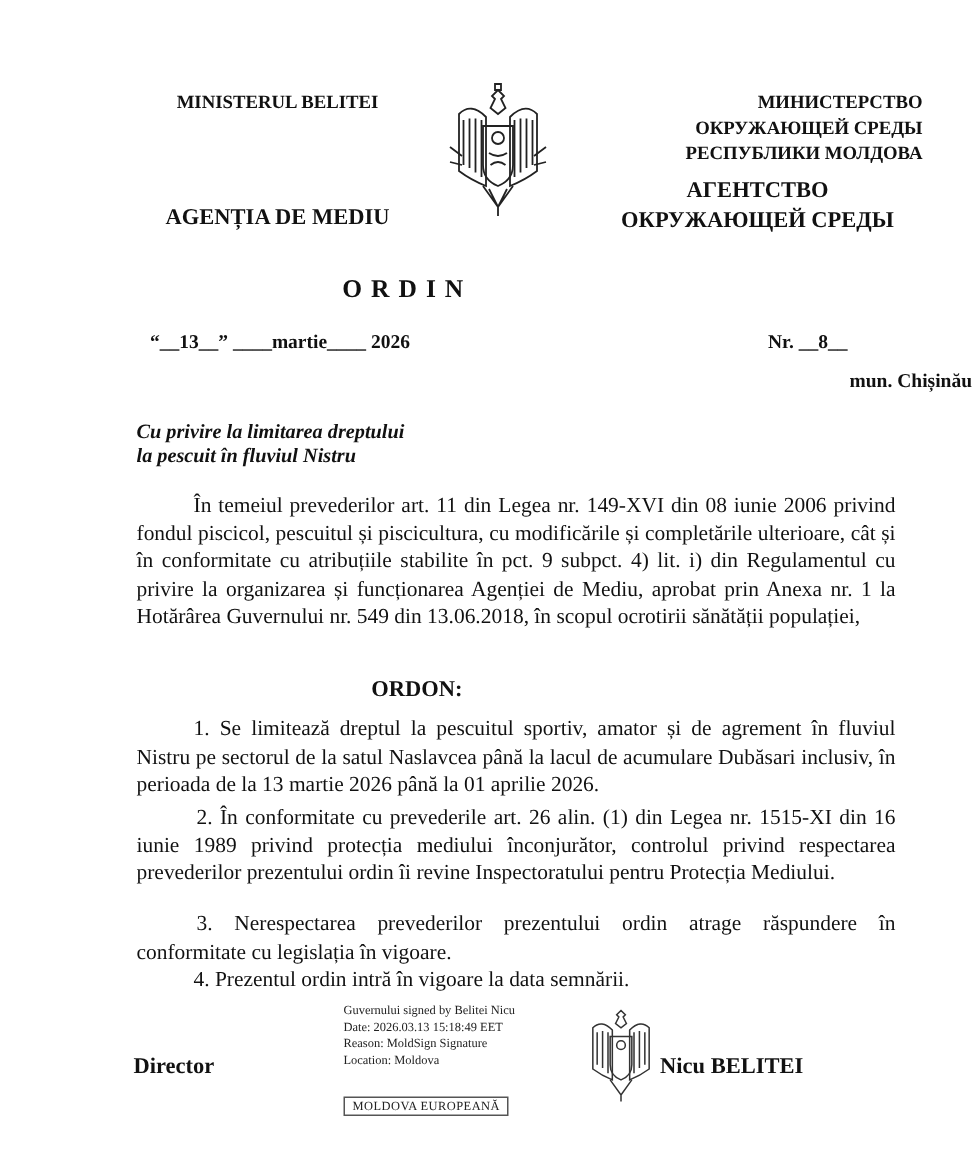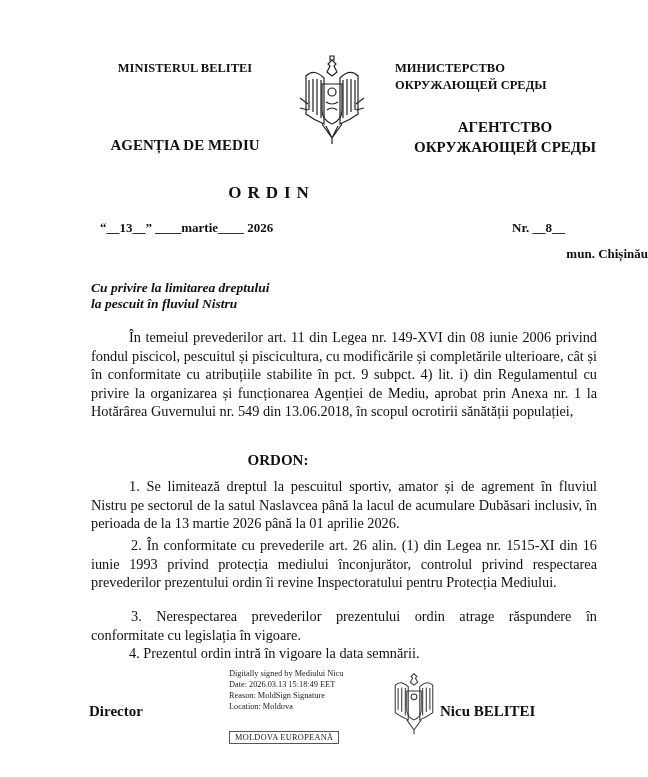--- a/index.html
+++ b/index.html
@@ -3,21 +3,21 @@
 <meta charset="utf-8">
 <style>
   html, body { margin: 0; padding: 0; background: #ffffff; }
   body { width: 648px; height: 777px; position: relative; overflow: hidden;
          font-family: "Liberation Serif", serif; color: #111; }
   .abs { position: absolute; }
   .hdr-ro { left: 80px; top: 60px; width: 210px; text-align: center;
             font-weight: bold; font-size: 12.5px; line-height: 17px; }
   .hdr-ro-agency { left: 80px; top: 137px; width: 210px; text-align: center;
             font-weight: bold; font-size: 15px; }
-  .hdr-ru { left: 395px; top: 60px; width: 220px; text-align: left;
+  .hdr-ru { left: 395px; top: 60px; width: 220px; text-align: right;
             font-weight: bold; font-size: 12.5px; line-height: 17px; }
   .hdr-ru-agency { left: 395px; top: 117px; width: 220px; text-align: center;
             font-weight: bold; font-size: 15px; line-height: 20px; }
   .emblem-top { left: 296px; top: 54px; width: 72px; height: 96px; }
   .title { left: 0; top: 183px; width: 543px; text-align: center;
            font-weight: bold; font-size: 17px; letter-spacing: 6px; }
   .date-line { left: 100px; top: 220px; font-weight: bold; font-size: 13px; }
   .nr-line { left: 512px; top: 220px; font-weight: bold; font-size: 13px; }
   .city { left: 0; top: 246px; width: 648px; text-align: right;
           font-weight: bold; font-size: 13px; }
@@ -63,46 +63,47 @@
       <path d="M30 48 q6 4 12 0 M31 56 q5 -4 10 0"></path>
       <path d="M4 44 l8 6 M4 54 l8 2 M68 44 l-8 6 M68 54 l-8 2"></path>
       <path d="M26 70 l10 14 l10 -14 M30 72 l6 12 l6 -12 M36 84 v6"></path>
     </g>
   </svg>
 </div>
 
 <div class="abs hdr-ru">
   <div>МИНИСТЕРСТВО</div>
   <div>ОКРУЖАЮЩЕЙ СРЕДЫ</div>
+  <div>РЕСПУБЛИКИ МОЛДОВА</div>
 </div>
 <div class="abs hdr-ru-agency">
   <div>АГЕНТСТВО</div>
   <div>ОКРУЖАЮЩЕЙ СРЕДЫ</div>
 </div>
 
 <div class="abs title">ORDIN</div>
 <div class="abs date-line">“__13__” ____martie____ 2026</div>
 <div class="abs nr-line">Nr. __8__</div>
 <div class="abs city">mun. Chișinău</div>
 
 <div class="abs subject">
   <div>Cu privire la limitarea dreptului</div>
   <div>la pescuit în fluviul Nistru</div>
 </div>
 
 <div class="abs body-text indent p-intro">În temeiul prevederilor art. 11 din Legea nr. 149-XVI din 08 iunie 2006 privind fondul piscicol, pescuitul și piscicultura, cu modificările și completările ulterioare, cât și în conformitate cu atribuțiile stabilite în pct. 9 subpct. 4) lit. i) din Regulamentul cu privire la organizarea și funcționarea Agenției de Mediu, aprobat prin Anexa nr. 1 la Hotărârea Guvernului nr. 549 din 13.06.2018, în scopul ocrotirii sănătății populației,</div>
 <div class="abs ordon">ORDON:</div>
 <div class="abs body-text indent p1">1. Se limitează dreptul la pescuitul sportiv, amator și de agrement în fluviul Nistru pe sectorul de la satul Naslavcea până la lacul de acumulare Dubăsari inclusiv, în perioada de la 13 martie 2026 până la 01 aprilie 2026.</div>
-<div class="abs body-text indent2 p2">2. În conformitate cu prevederile art. 26 alin. (1) din Legea nr. 1515-XI din 16 iunie 1993 privind protecția mediului înconjurător, controlul privind respectarea prevederilor prezentului ordin îi revine Inspectoratului pentru Protecția Mediului.</div>
+<div class="abs body-text indent2 p2">2. În conformitate cu prevederile art. 26 alin. (1) din Legea nr. 1515-XI din 16 iunie 1989 privind protecția mediului înconjurător, controlul privind respectarea prevederilor prezentului ordin îi revine Inspectoratului pentru Protecția Mediului.</div>
 <div class="abs body-text indent2 p3">3. Nerespectarea prevederilor prezentului ordin atrage răspundere în conformitate cu legislația în vigoare.</div>
 <div class="abs p4">4. Prezentul ordin intră în vigoare la data semnării.</div>
 
 <div class="abs director">Director</div>
 <div class="abs sig-block">
-  <div>Digitally signed by Mediului Nicu</div>
+  <div>Guvernului signed by Belitei Nicu</div>
   <div>Date: 2026.03.13 15:18:49 EET</div>
   <div>Reason: MoldSign Signature</div>
   <div>Location: Moldova</div>
   <div class="sig-box">MOLDOVA EUROPEANĂ</div>
 </div>
 <div class="abs emblem-sig">
   <svg width="52" height="72" viewBox="0 0 72 96">
     <g fill="none" stroke="#333" stroke-width="1.4">
       <path d="M36 6 l4 4 l-2 2 l3 6 l-5 4 l-5 -4 l3 -6 l-2 -2 z"></path>
       <path d="M10 22 q8 -8 18 2 l0 46 q-10 -4 -18 -10 z"></path>

